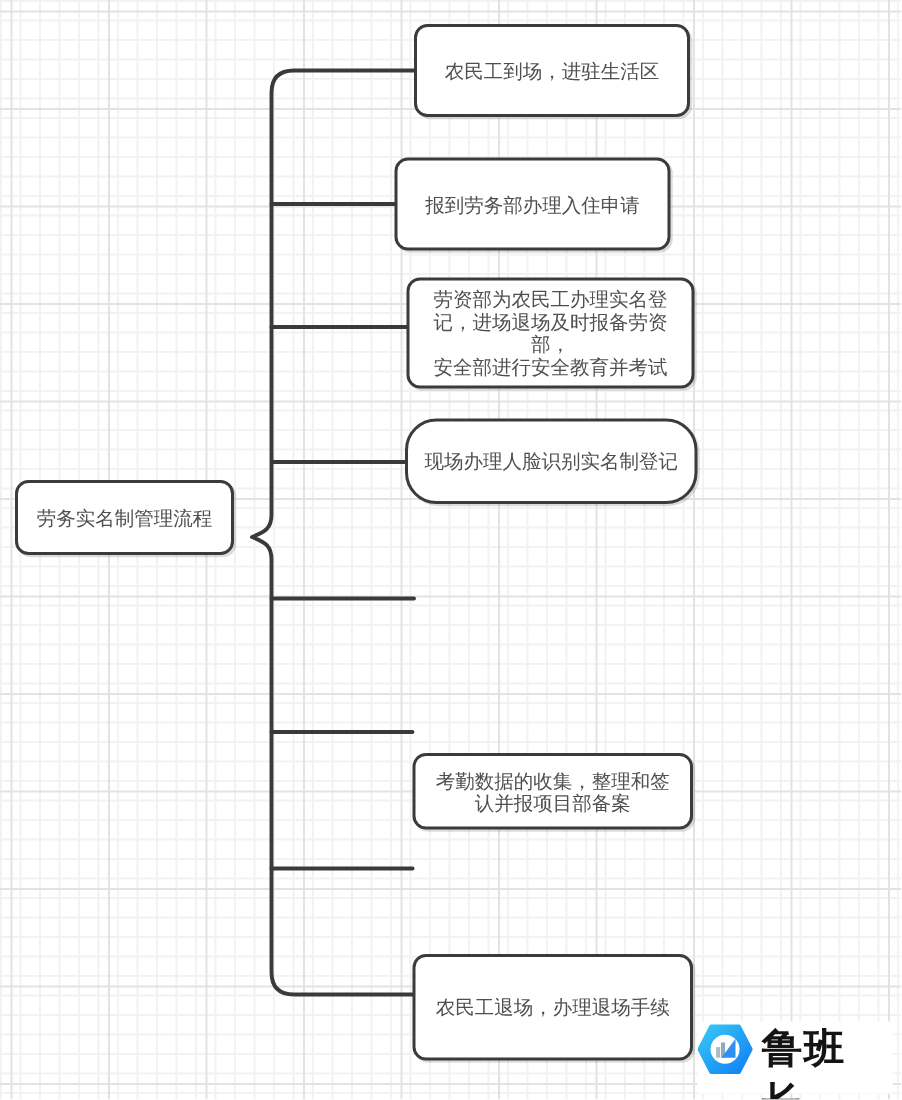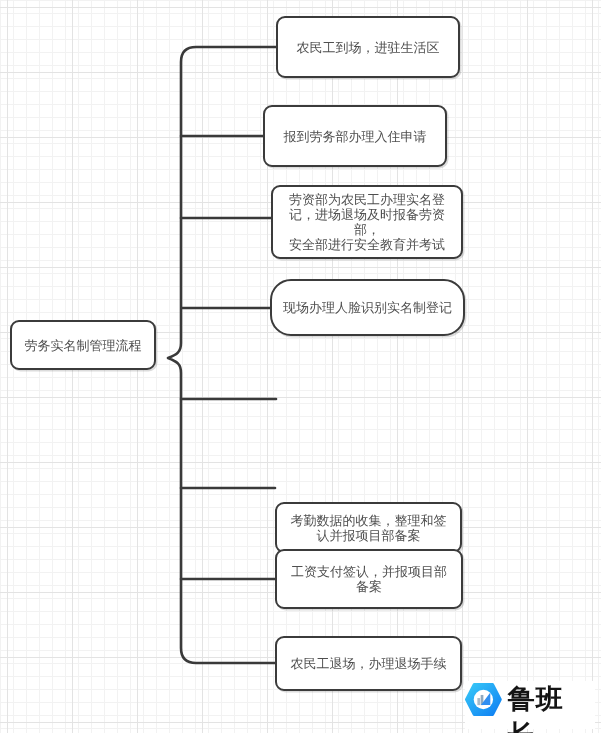--- a/index.html
+++ b/index.html
@@ -32,21 +32,21 @@
   }
 
   .root-node  { left:10px;  top:320px; width:146px; height:50px; }
   .node-1 { left:276px; top:16px;  width:184px; height:62px; }
   .node-2 { left:263px; top:105px; width:184px; height:62px; }
   .node-3 { left:271px; top:185px; width:192px; height:74px; }
   .node-4 { left:270px; top:279px; width:195px; height:57px;border-radius:21px; }
   .node-5 { left:276px; top:370px; width:185px; height:59px; }
   .node-6 { left:275px; top:457px; width:187px; height:51px;margin-top:45px; }
   .node-7 { left:275px; top:549px; width:188px; height:60px; }
-  .node-8 { left:275px; top:636px; width:187px; height:55px;text-align:right; }
+  .node-8 { left:275px; top:636px; width:187px; height:71px;text-align:right; }
 
   .logo {
     position:absolute; right:6px; bottom:4px;
     width:130px; height:48px; background:#ffffff;
     display:flex; justify-content:flex-end;
     gap:6px; padding-right:6px;
   }
   .logo-text {
     font-size:27px; font-weight:bold; color:#141414; letter-spacing:1px;
     font-family:"Liberation Sans","DejaVu Sans",sans-serif;
@@ -80,22 +80,20 @@
 记，进场退场及时报备劳资
 部，
 安全部进行安全教育并考试</div>
 
   <div class="node node-4">现场办理人脸识别实名制登记</div>
 
 
   <div class="node node-6">考勤数据的收集，整理和签
 认并报项目部备案</div>
 
-  <div class="node node-7">工资支付签认，并报项目部
-备案</div>
 
   <div class="node node-8">农民工退场，办理退场手续</div>
 
   <div class="logo">
     <svg width="38" height="37" viewBox="0 0 38 37" xmlns="http://www.w3.org/2000/svg">
       <defs>
         <linearGradient id="hexGrad" x1="0" y1="0" x2="1" y2="1">
           <stop offset="0" stop-color="#38c9f7"></stop>
           <stop offset="1" stop-color="#0e7ef3"></stop>
         </linearGradient>

